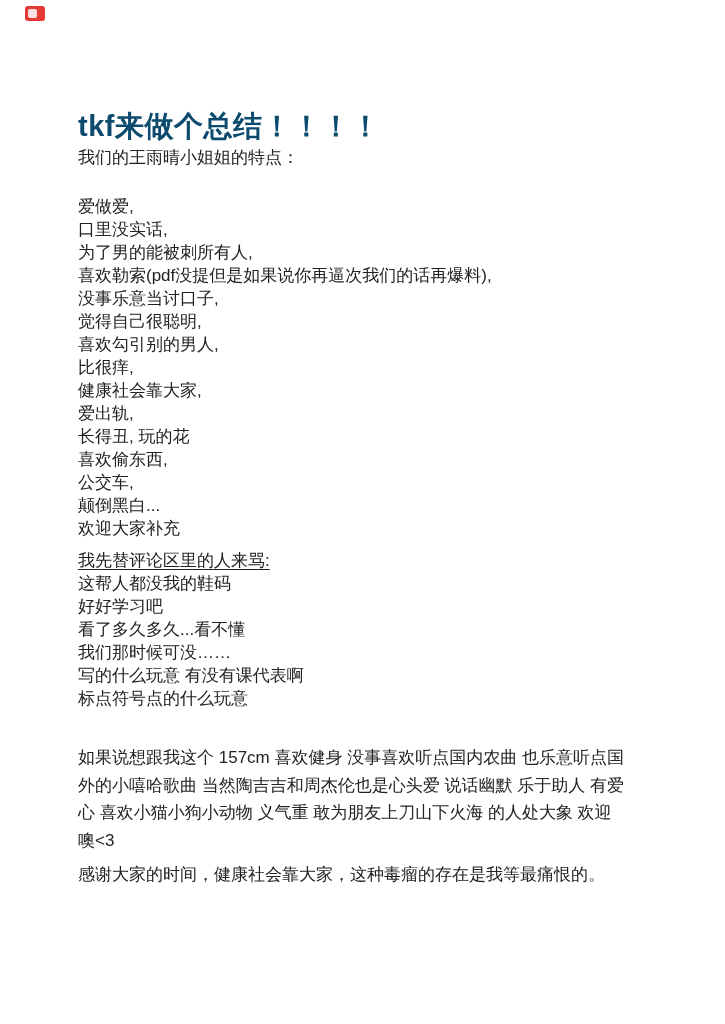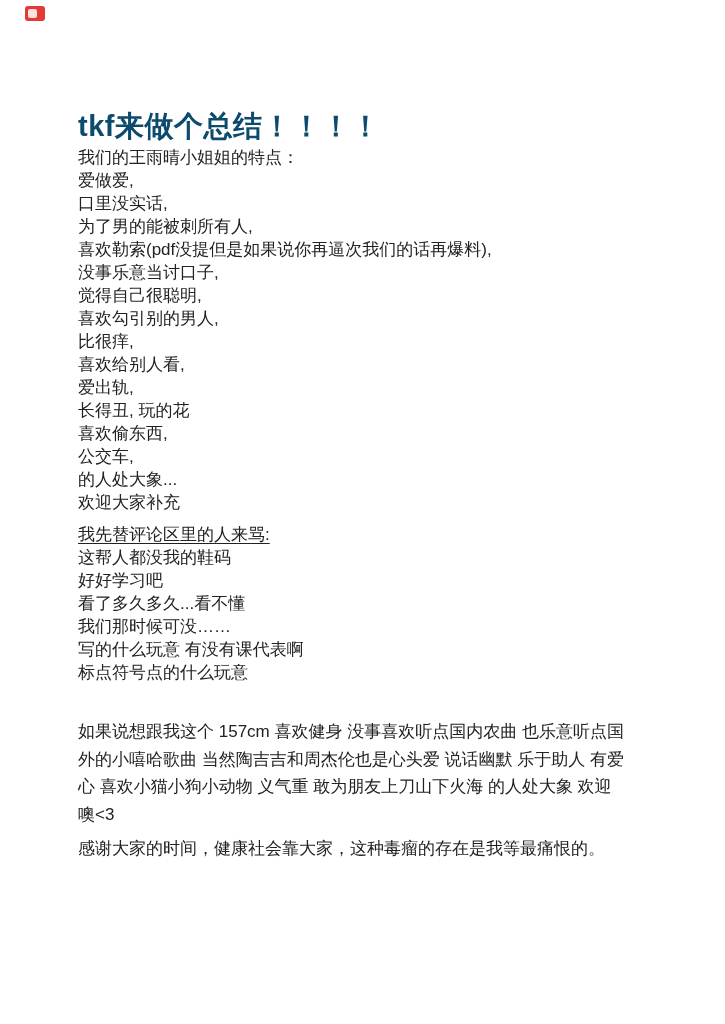--- a/index.html
+++ b/index.html
@@ -28,20 +28,21 @@
     font-weight: 700;
     color: #0c4a6e;
     letter-spacing: 0.5px;
   }
   .doc-subtitle {
     margin-top: 2px;
     font-size: 17px;
     line-height: 23px;
   }
   .traits-list {
+    margin-top: 26px;
   }
   .line {
     font-size: 17px;
     line-height: 23px;
     white-space: pre-wrap;
   }
   .scold-section {
     margin-top: 9px;
   }
   .scold-heading {
@@ -94,26 +95,26 @@
 
   <div class="traits-list">
       <div class="line">爱做爱,</div>
       <div class="line">口里没实话,</div>
       <div class="line">为了男的能被刺所有人,</div>
       <div class="line">喜欢勒索(pdf没提但是如果说你再逼次我们的话再爆料),</div>
       <div class="line">没事乐意当讨口子,</div>
       <div class="line">觉得自己很聪明,</div>
       <div class="line">喜欢勾引别的男人,</div>
       <div class="line">比很痒,</div>
-      <div class="line">喜欢给别人看,</div>
+      <div class="line">健康社会靠大家,</div>
       <div class="line">爱出轨,</div>
       <div class="line">长得丑, 玩的花</div>
       <div class="line">喜欢偷东西,</div>
       <div class="line">公交车,</div>
-      <div class="line">的人处大象...</div>
+      <div class="line">颠倒黑白...</div>
       <div class="line">欢迎大家补充</div>
     </div>
 
   <div class="scold-section">
     <div class="scold-heading">我先替评论区里的人来骂:</div>
     <div>
         <div class="line">这帮人都没我的鞋码</div>
         <div class="line">好好学习吧</div>
         <div class="line">看了多久多久...看不懂</div>
         <div class="line">我们那时候可没……</div>

